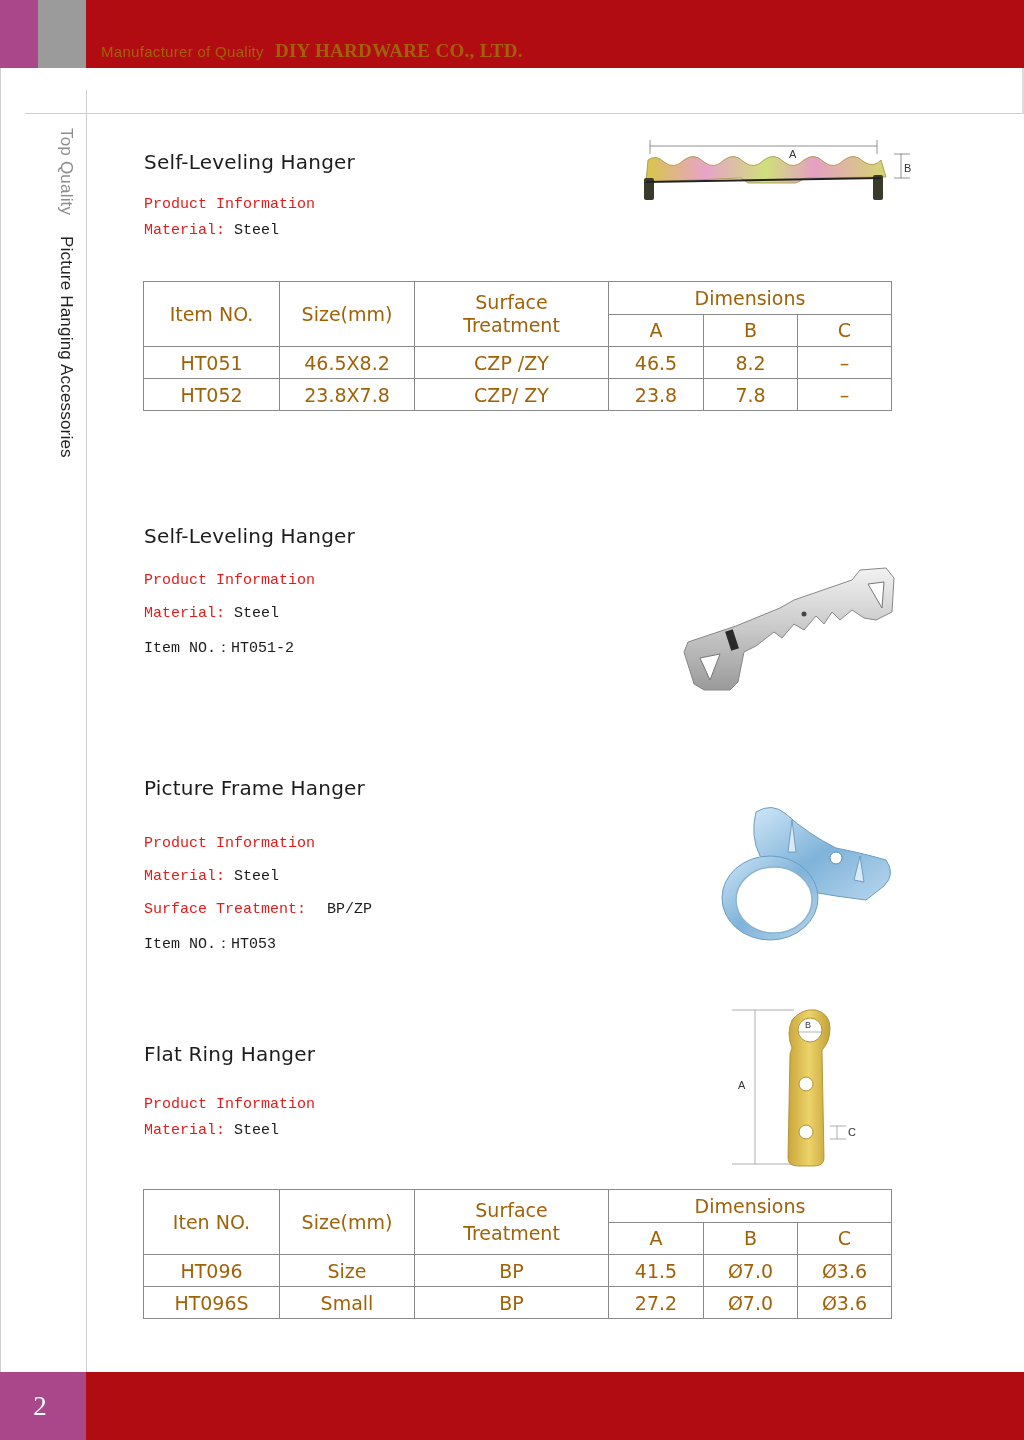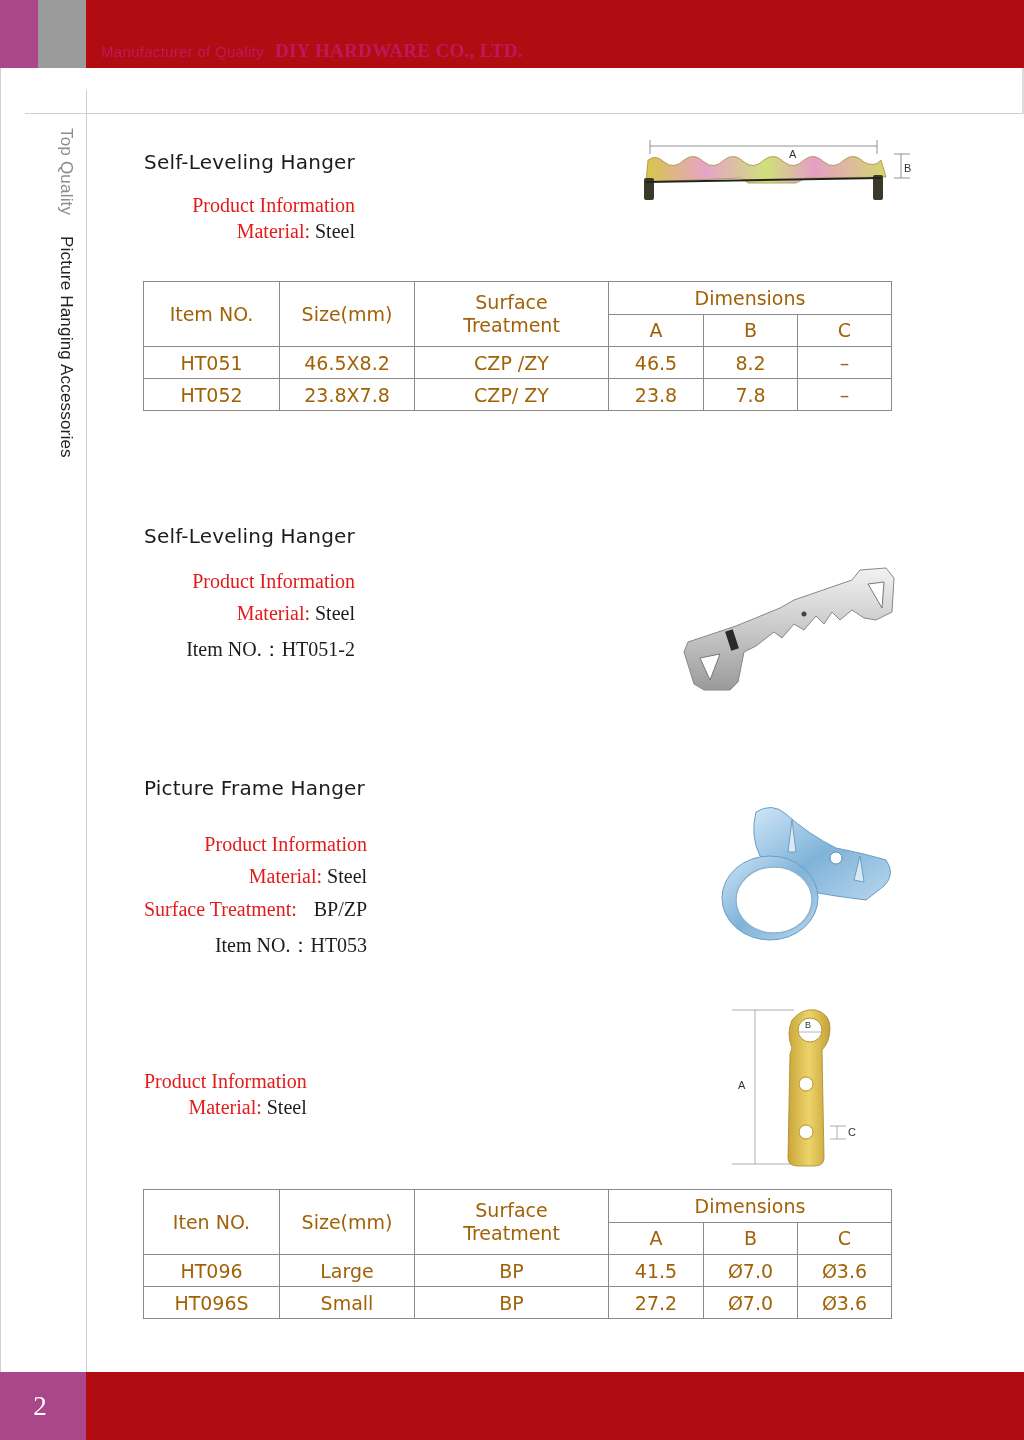--- a/index.html
+++ b/index.html
@@ -3,39 +3,39 @@
 <meta charset="utf-8">
 <style>
   * { box-sizing: border-box; margin: 0; padding: 0; }
   html, body { width: 1024px; height: 1440px; background: #ffffff; overflow: hidden; }
   body { position: relative; font-family: "DejaVu Sans", sans-serif; color: #1a1a1a; }
 
   
   .hdr-magenta { position: absolute; left: 0; top: 0; width: 38px; height: 68px; background: #a9478a; }
   .hdr-gray { position: absolute; left: 38px; top: 0; width: 48px; height: 68px; background: #9b9b9b; }
   .hdr-red { position: absolute; left: 86px; top: 0; width: 938px; height: 68px; background: #b20c13; }
-  .hdr-text { position: absolute; left: 101px; top: 40px; color: #be185d; white-space: nowrap; }
+  .hdr-text { position: absolute; left: 101px; top: 40px; color: #a16207; white-space: nowrap; }
   .hdr-sub { font-family: "Liberation Sans", sans-serif; font-size: 15px; letter-spacing: 0.3px; }
   .hdr-company { font-family: "Liberation Serif", serif; font-weight: bold; font-size: 19px; margin-left: 6px; letter-spacing: 0.3px; }
 
   
   .left-edge { position: absolute; left: 0; top: 68px; width: 1px; height: 1304px; background: #d0d0d0; }
   .vline { position: absolute; left: 86px; top: 90px; width: 1px; height: 1282px; background: #cfcfcf; }
   .hline { position: absolute; left: 25px; top: 113px; width: 999px; height: 1px; background: #cfcfcf; }
   .right-edge { position: absolute; right: 0; top: 68px; width: 2px; height: 46px; background: #dcdcdc; }
 
   
   .side-text { position: absolute; left: 56px; top: 128px; writing-mode: vertical-rl; font-family: "Liberation Sans", sans-serif; font-size: 17px; white-space: nowrap; letter-spacing: 0.2px; }
   .side-gray { color: #8d8d8d; }
   .side-dark { color: #222; margin-top: 16px; }
 
   
   .section { position: absolute; left: 144px; }
   .title { font-family: "DejaVu Sans", sans-serif; font-weight: normal; font-size: 20px; color: #1c1c1c; letter-spacing: 0.2px; white-space: nowrap; }
-  .info-line { font-family: Liberation Serif, serif; font-size: 20px; white-space: nowrap; line-height: 26px; text-align: right; }
+  .info-line { font-family: Liberation Mono, monospace; font-size: 15px; white-space: nowrap; line-height: 26px; }
   .red { color: #e21b1b; }
   .val { color: #1c1c1c; }
 
   
   table.spec { position: absolute; left: 143px; border-collapse: collapse; font-family: "DejaVu Sans", sans-serif; font-size: 19px; color: #a16207; }
   table.spec td, table.spec th { border: 1px solid #8a8a8a; text-align: center; font-weight: normal; padding: 0; }
   table.spec th { line-height: 23px; }
   .c1 { width: 136px; } .c2 { width: 135px; } .c3 { width: 194px; margin-left: 12px; }
   .c4 { width: 95px; } .c5 { width: 94px; } .c6 { width: 94px; }
   .hrow1 th { height: 33px; }
@@ -195,20 +195,21 @@
   </defs>
   <path d="M40,12 Q56,2 70,14 Q92,34 120,48 Q150,54 170,60 Q180,74 168,86 L150,100 L120,96 L96,92 L70,88 L60,64 L44,56 Q34,36 40,12 Z" fill="url(#blue)" stroke="#6a9dc4" stroke-width="1"></path>
   <ellipse cx="54" cy="98" rx="48" ry="42" fill="url(#blue)" stroke="#6a9dc4" stroke-width="1"></ellipse>
   <ellipse cx="58" cy="100" rx="38" ry="33" fill="#ffffff" stroke="#8fb4cf" stroke-width="1.5"></ellipse>
   <circle cx="120" cy="58" r="6" fill="#ffffff" stroke="#5f8fb3" stroke-width="1"></circle>
   <path d="M72,52 L76,20 L80,52 Z" fill="#d9e9f5" stroke="#5f8fb3" stroke-width="0.8"></path>
   <path d="M138,80 L144,56 L148,82 Z" fill="#d9e9f5" stroke="#5f8fb3" stroke-width="0.8"></path>
 </svg>
 
 <div class="section" style="top:1042px;">
+  <div class="title">Flat Ring Hanger</div>
   <div style="margin-top:26px;">
     <div class="info-line red">Product Information</div>
     <div class="info-line">
       <span class="red">Material:</span>
       <span class="val">Steel</span>
     </div>
   </div>
 </div>
 
 <svg class="pimg" style="left:726px;top:1004px;" width="150" height="166" viewBox="0 0 150 166">
@@ -243,21 +244,21 @@
     <th class="c3" rowspan="2"><span style="display:inline-block;width:110px;">Surface Treatment</span></th>
     <th colspan="3">Dimensions</th>
   </tr>
   <tr class="hrow2">
     <th class="c4">A</th>
     <th class="c5">B</th>
     <th class="c6">C</th>
   </tr>
   <tr class="drow">
     <td>HT096</td>
-    <td>Large</td>
+    <td>Size</td>
     <td>BP</td>
     <td>41.5</td>
     <td>Ø7.0</td>
     <td>Ø3.6</td>
   </tr>
   <tr class="drow">
     <td>HT096S</td>
     <td>Small</td>
     <td>BP</td>
     <td>27.2</td>

